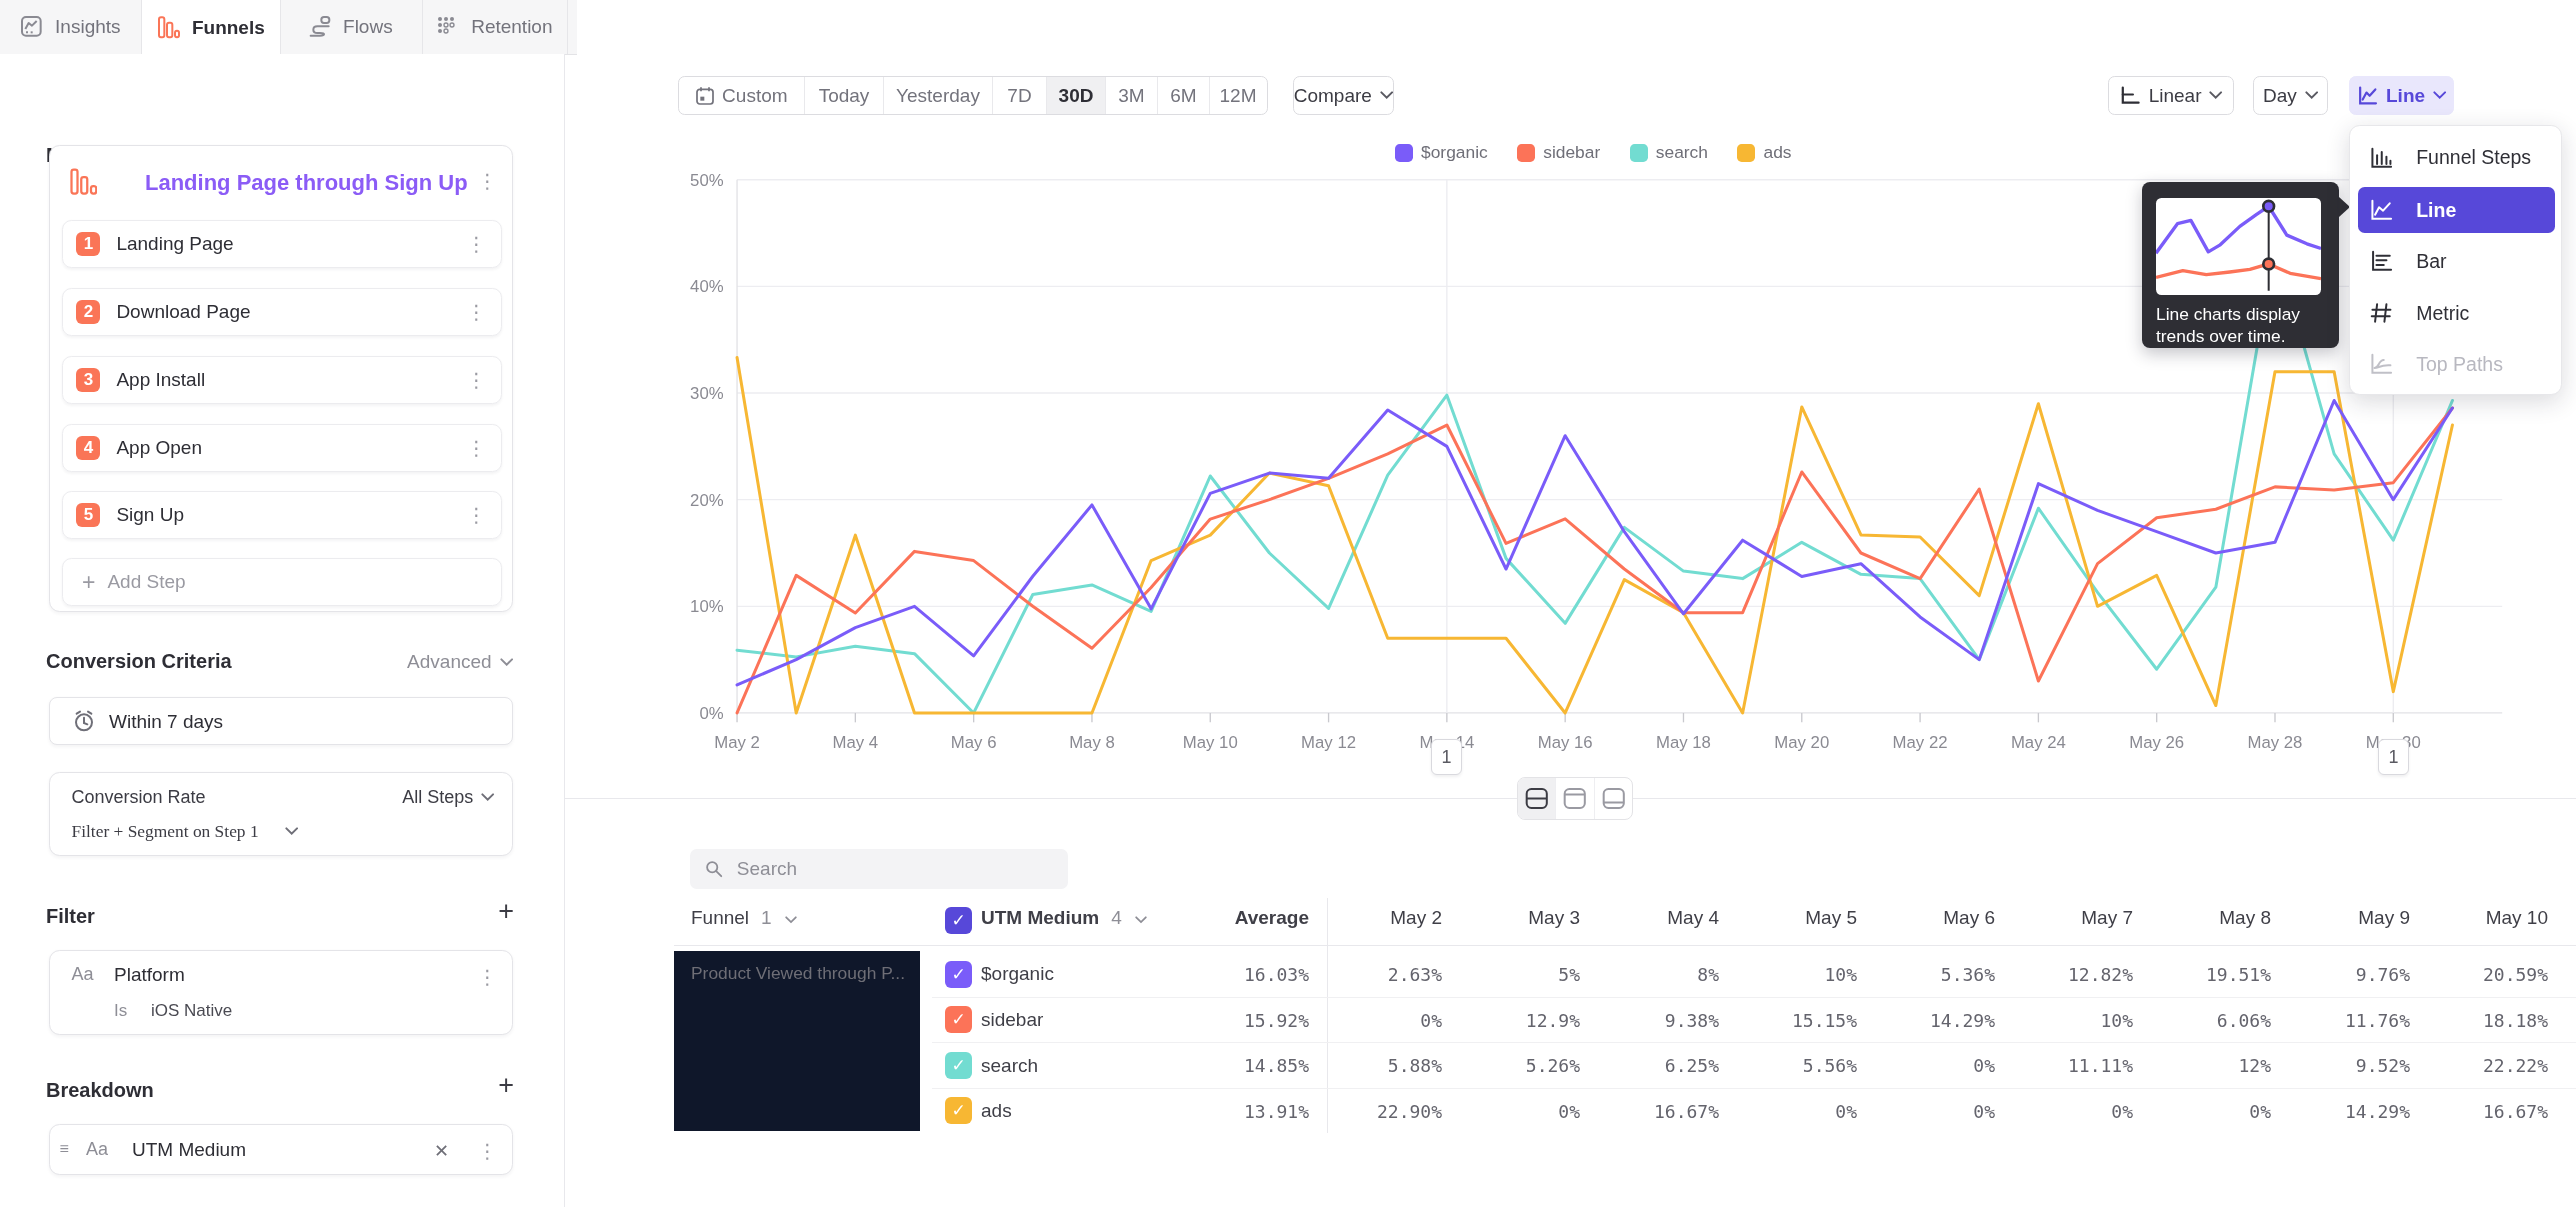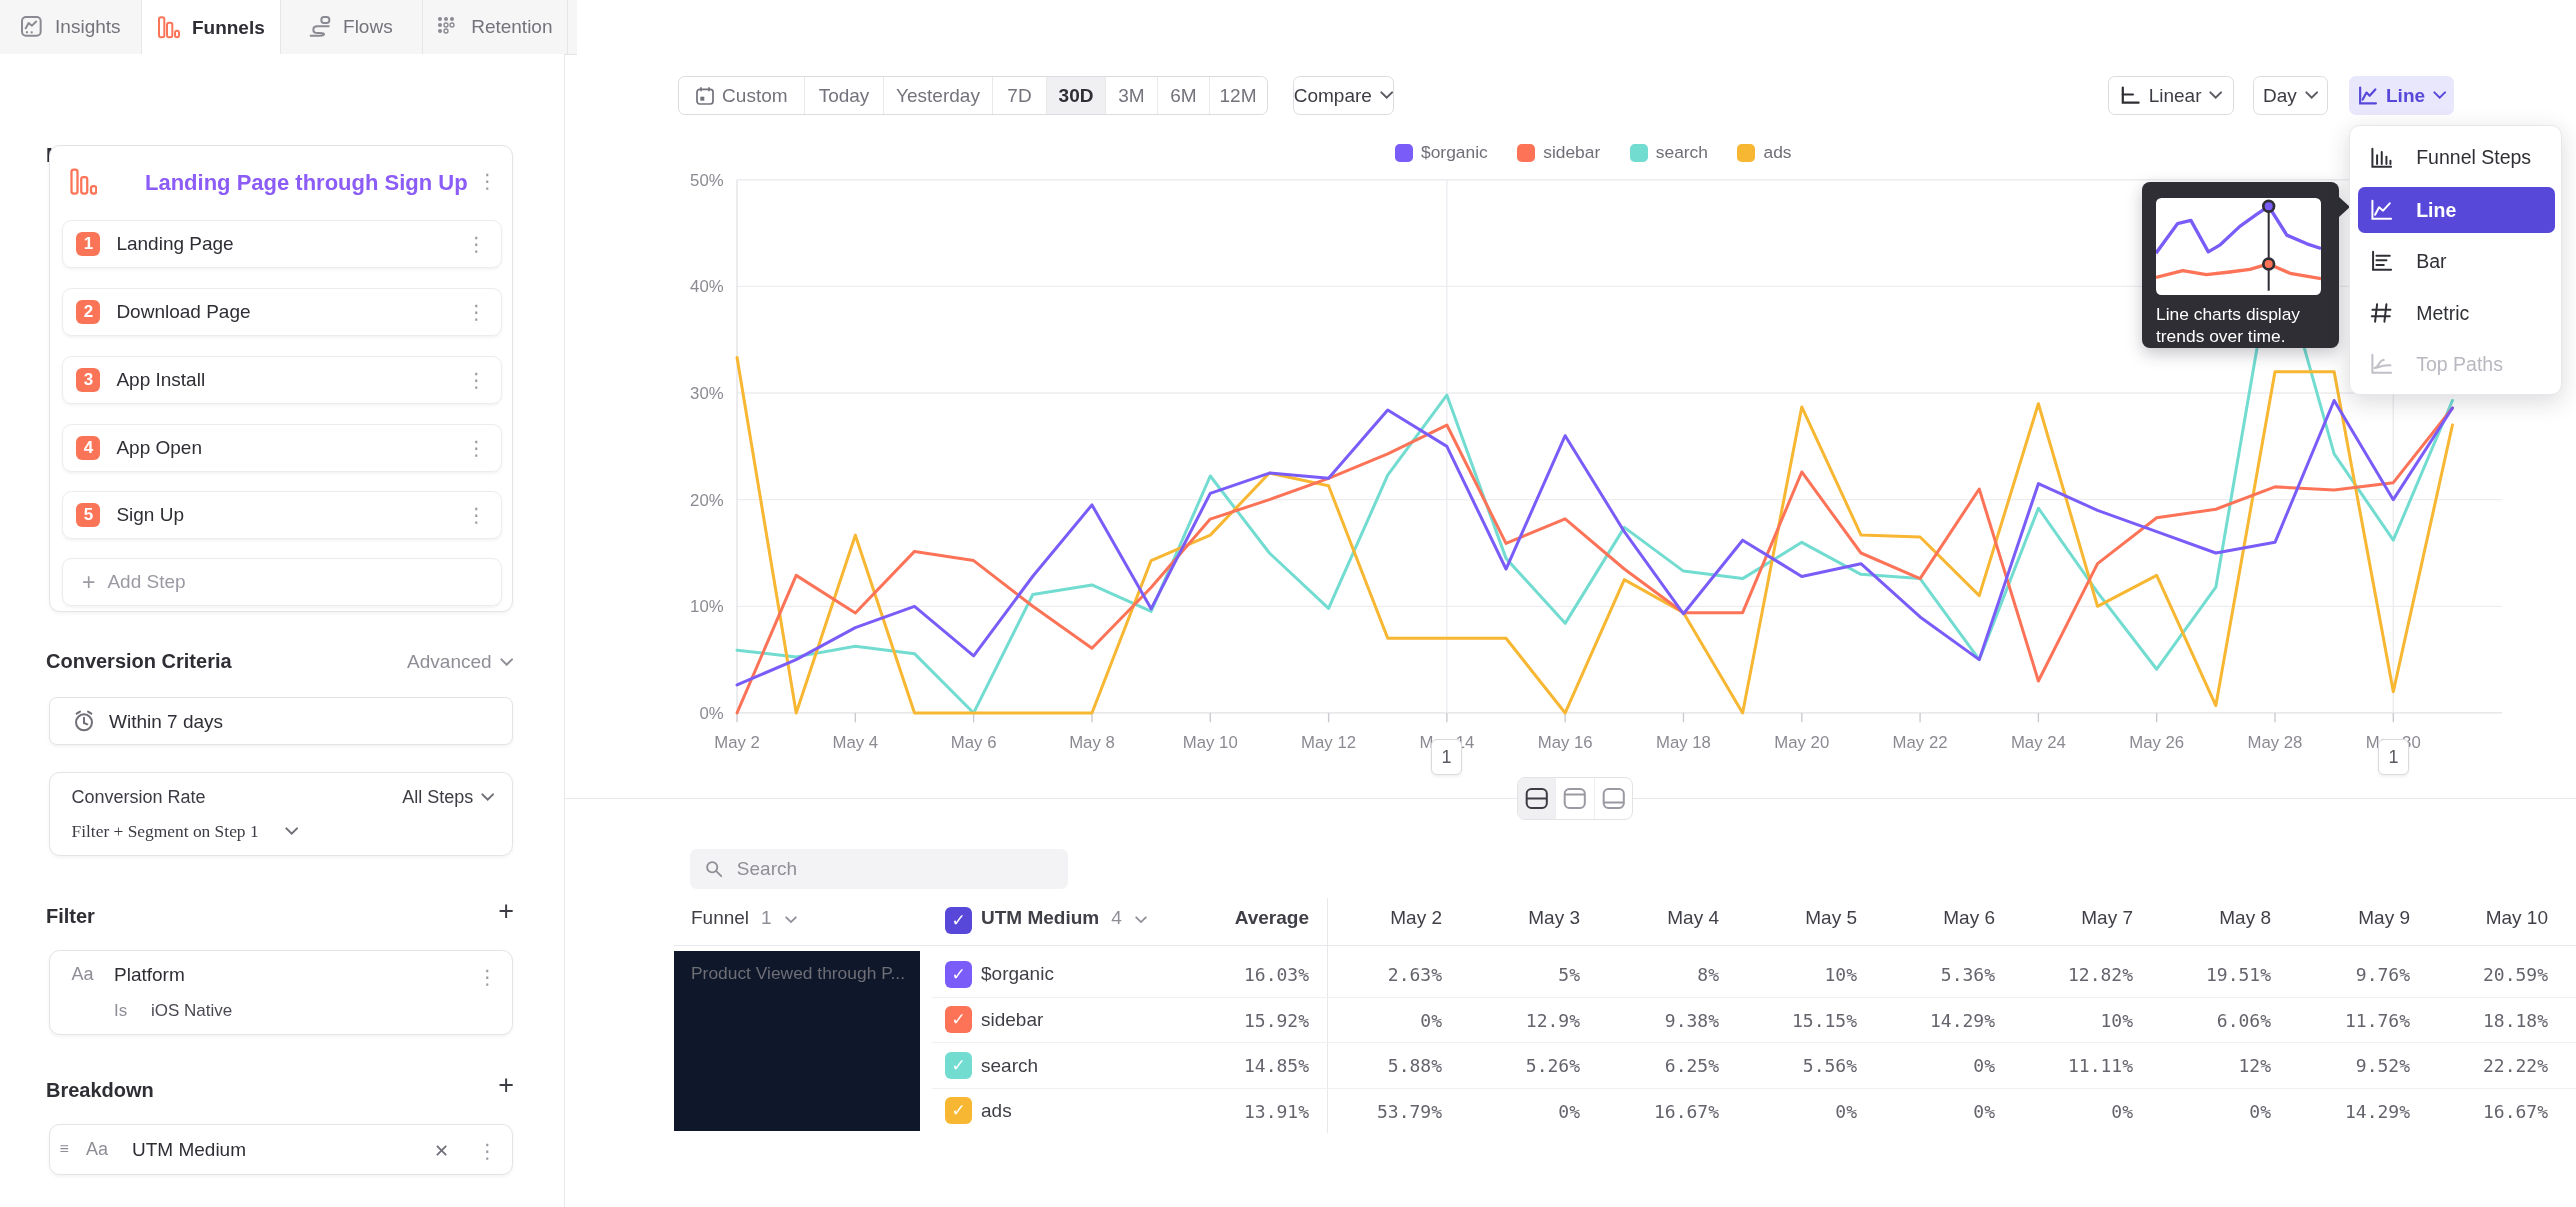--- a/index.html
+++ b/index.html
@@ -468,21 +468,21 @@
           <span class="num" style="position: absolute; right: 443px; top: 1055px;">11.11%</span>
           <span class="num" style="position: absolute; right: 305px; top: 1055px;">12%</span>
           <span class="num" style="position: absolute; right: 166px; top: 1055px;">9.52%</span>
           <span class="num" style="position: absolute; right: 28px; top: 1055px;">22.22%</span>
         </div>
         <div class="rowsep" style="top: 1088px;"></div>
         <div>
           <div class="check" style="left: 945px; top: 1097px; background: rgb(247, 183, 51);">✓</div>
           <span class="rowname" style="top: 1100px;">ads</span>
           <span class="num" style="position: absolute; right: 1267px; top: 1101px;">13.91%</span>
-          <span class="num" style="position: absolute; right: 1134px; top: 1101px;">53.79%</span>
+          <span class="num" style="position: absolute; right: 1134px; top: 1101px;">22.90%</span>
           <span class="num" style="position: absolute; right: 996px; top: 1101px;">0%</span>
           <span class="num" style="position: absolute; right: 857px; top: 1101px;">16.67%</span>
           <span class="num" style="position: absolute; right: 719px; top: 1101px;">0%</span>
           <span class="num" style="position: absolute; right: 581px; top: 1101px;">0%</span>
           <span class="num" style="position: absolute; right: 443px; top: 1101px;">0%</span>
           <span class="num" style="position: absolute; right: 305px; top: 1101px;">0%</span>
           <span class="num" style="position: absolute; right: 166px; top: 1101px;">14.29%</span>
           <span class="num" style="position: absolute; right: 28px; top: 1101px;">16.67%</span>
         </div>
       </div>

